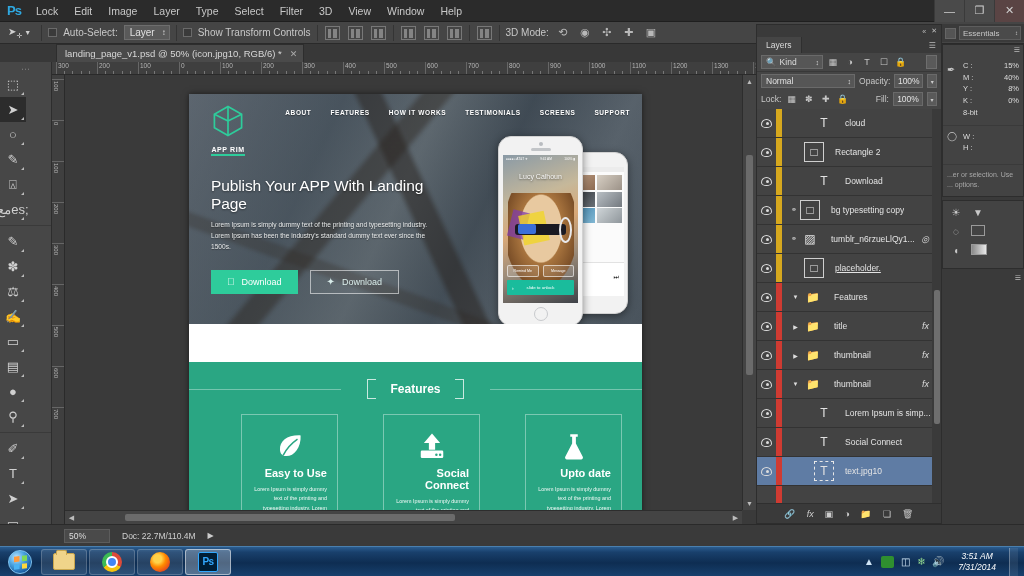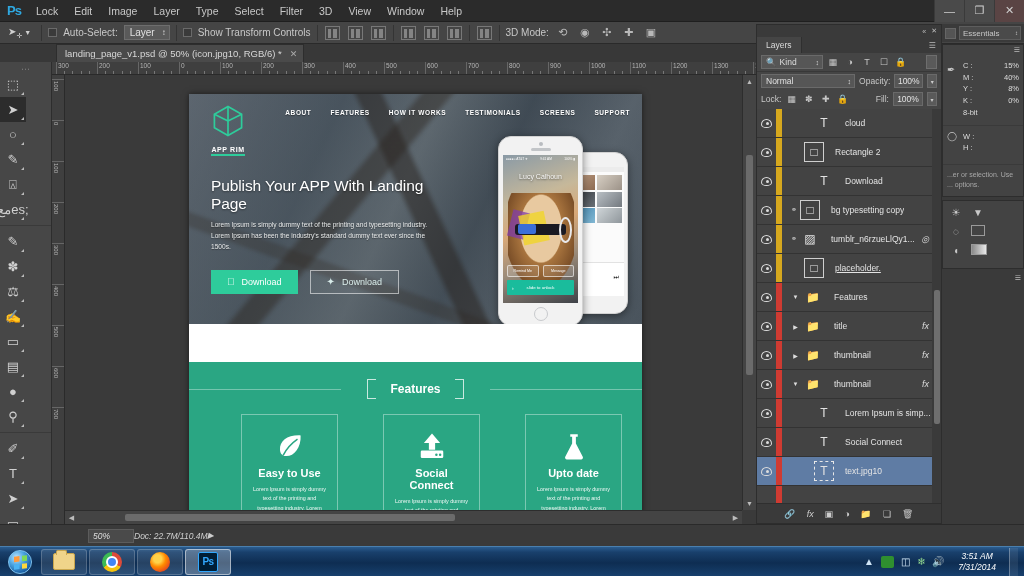--- a/index.html
+++ b/index.html
@@ -241,21 +241,21 @@
   .feat-rule { position:absolute; left:0; right:0; top:50%; height:1px; background:rgba(255,255,255,.35); }
   .feat-title-wrap {
     position:relative; background:#2aa683; padding:0 26px; display:flex; align-items:center; gap:14px;
   }
   .bracket { width:9px; height:20px; border:1px solid rgba(255,255,255,.75); }
   .bracket.l { border-right:none; }
   .bracket.r { border-left:none; }
   .feat-title { color:#fff; font-size:12px; font-weight:bold; }
   .cards { display:flex; gap:13px; padding:10px 20px 0; }
   .card {
-    flex:1; border:1px solid rgba(255,255,255,.38); padding:14px 10px 8px; text-align:center;margin-left:32px;
+    flex:1; border:1px solid rgba(255,255,255,.38); padding:14px 10px 8px; text-align:right;margin-left:32px;
   }
   .card-ico { height:34px; display:flex; align-items:center; justify-content:center; }
   .card-title { color:#fff; font-size:11px; font-weight:bold; margin:4px 0 6px; }
   .card-body { color:rgba(255,255,255,.93); font-size:5.4px; line-height:1.75; }
 
   
   .sb-v { position:absolute; right:0; top:13px; bottom:14px; width:14px; background:#444; border-left:1px solid #2d2d2d; }
   .sb-h { position:absolute; left:13px; right:14px; bottom:0; height:14px; background:#444; border-top:1px solid #2d2d2d; }
   .sb-thumb { position:absolute; background:#6b6b6b; border-radius:2px; }
   .sb-v .sb-thumb { left:3px; right:3px; top:80px; height:220px; }
@@ -368,21 +368,21 @@
   .mini-panel { margin-top:3px; background:#434343; border:1px solid #2d2d2d; padding:5px 6px; }
   .mini-row { display:flex; gap:8px; margin-bottom:6px; color:#c8c8c8; font-size:10px; }
   .mini-ico { width:14px; height:13px; display:flex; align-items:center; justify-content:center; }
   .mini-sq { width:14px; height:11px; border:1px solid #9a9a9a; }
   .mini-grad { width:16px; height:11px; background:linear-gradient(90deg,#8a8a8a,#e8e8e8); border:1px solid #9a9a9a; }
   .mini-tab { height:12px; background:#3a3a3a; margin-top:3px; display:flex; justify-content:flex-end; align-items:center; padding-right:3px; color:#bbb; font-size:7px; }
 
   
   .statusbar {
     position:absolute; left:0; right:0; bottom:0; height:22px; background:#3a3a3a;
-    border-top:1px solid #2a2a2a; display:flex; align-items:center; padding-left:88px; font-style:italic;
+    border-top:1px solid #2a2a2a; display:flex; align-items:center; padding-left:64px; gap:12px;
   }
   .zoom-field {
     background:#4a4a4a; border:1px solid #5c5c5c; color:#ddd; font-size:8.5px;
     height:14px; width:46px; display:flex; align-items:center; padding-left:4px;
   }
   .doc-info { color:#d0d0d0; font-size:8.5px; }
   .status-arrow { color:#ccc; font-size:8px; }
 
   
   .taskbar {

